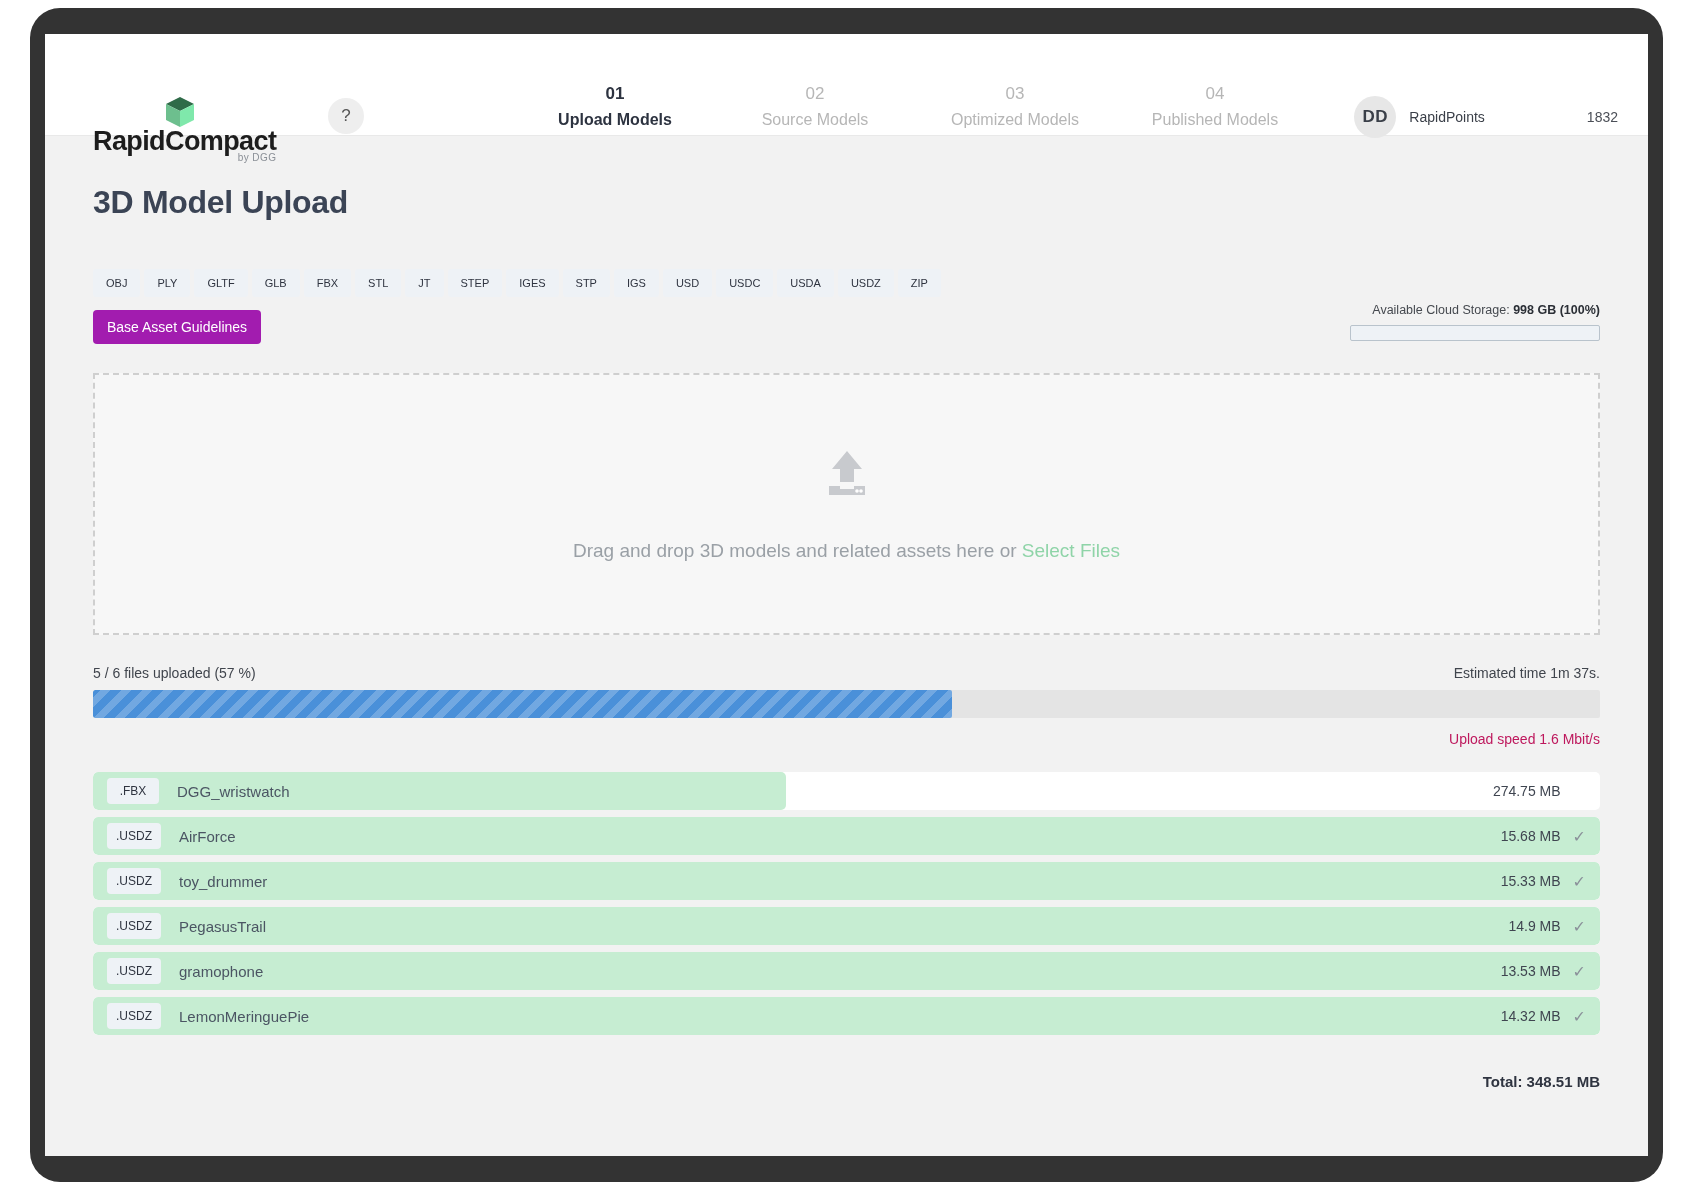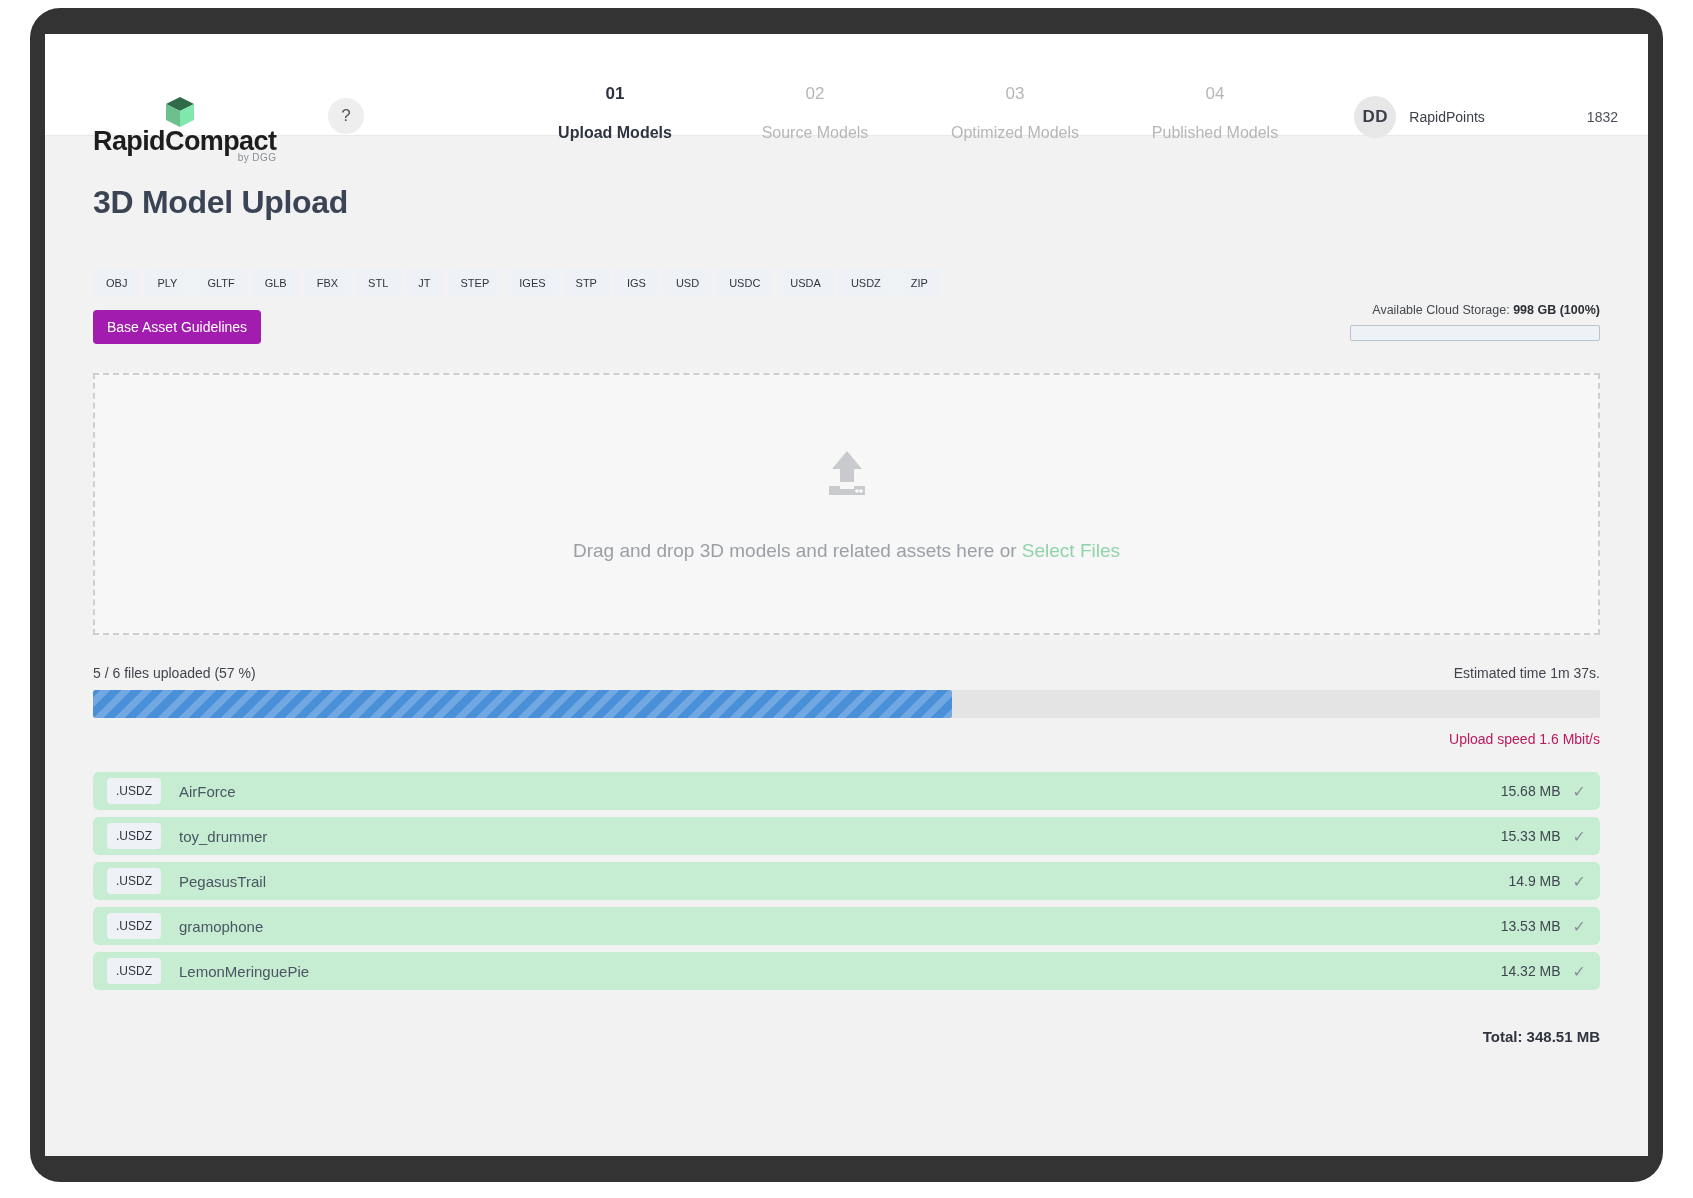--- a/index.html
+++ b/index.html
@@ -50,21 +50,21 @@
     width: 36px; height: 36px; border-radius: 50%;
     background: #eeeeee; color: #555;
     display: flex; align-items: center; justify-content: center;
     font-size: 17px; cursor: pointer;
   }
   .steps {
     position: absolute; left: 470px; top: 50px;
     display: flex; width: 800px;
   }
   .step { flex: 1; text-align: center; cursor: pointer; }
-  .step-num { font-size: 17px; color: #b6b6b6; margin-bottom: 20px; }
+  .step-num { font-size: 17px; color: #b6b6b6; margin-bottom: 7px; }
   .step-label { font-size: 16px; color: #b6b6b6; }
   .step.active .step-num { color: #2d3340; font-weight: 700; }
   .step.active .step-label { color: #2d3340; font-weight: 700; }
 
   .points-area {
     position: absolute; right: 30px; top: 62px;
     display: flex; align-items: center;
   }
   .avatar {
     width: 42px; height: 42px; border-radius: 50%;
@@ -272,20 +272,31 @@
       <span>5 / 6 files uploaded (57 %)</span>
       <span>Estimated time 1m 37s.</span>
     </div>
     <div class="progress-track">
       <div class="progress-fill" id="progress-fill" style="width: 57%;"></div>
     </div>
     <div class="progress-speed">Upload speed 1.6 Mbit/s</div>
 
     <div class="files" id="files">
         <div class="file-row">
+          <div class="file-fill" style="width: 46%;"></div>
+          <div class="file-inner">
+            <span class="ext-badge">.FBX</span>
+            <span class="file-name">DGG_wristwatch</span>
+            <span class="file-right">
+              <span>274.75 MB</span>
+              <span class="check hidden">✓</span>
+            </span>
+          </div>
+        </div>
+        <div class="file-row">
           <div class="file-fill" style="width: 100%;"></div>
           <div class="file-inner">
             <span class="ext-badge">.USDZ</span>
             <span class="file-name">AirForce</span>
             <span class="file-right">
               <span>15.68 MB</span>
               <span class="check">✓</span>
             </span>
           </div>
         </div>

